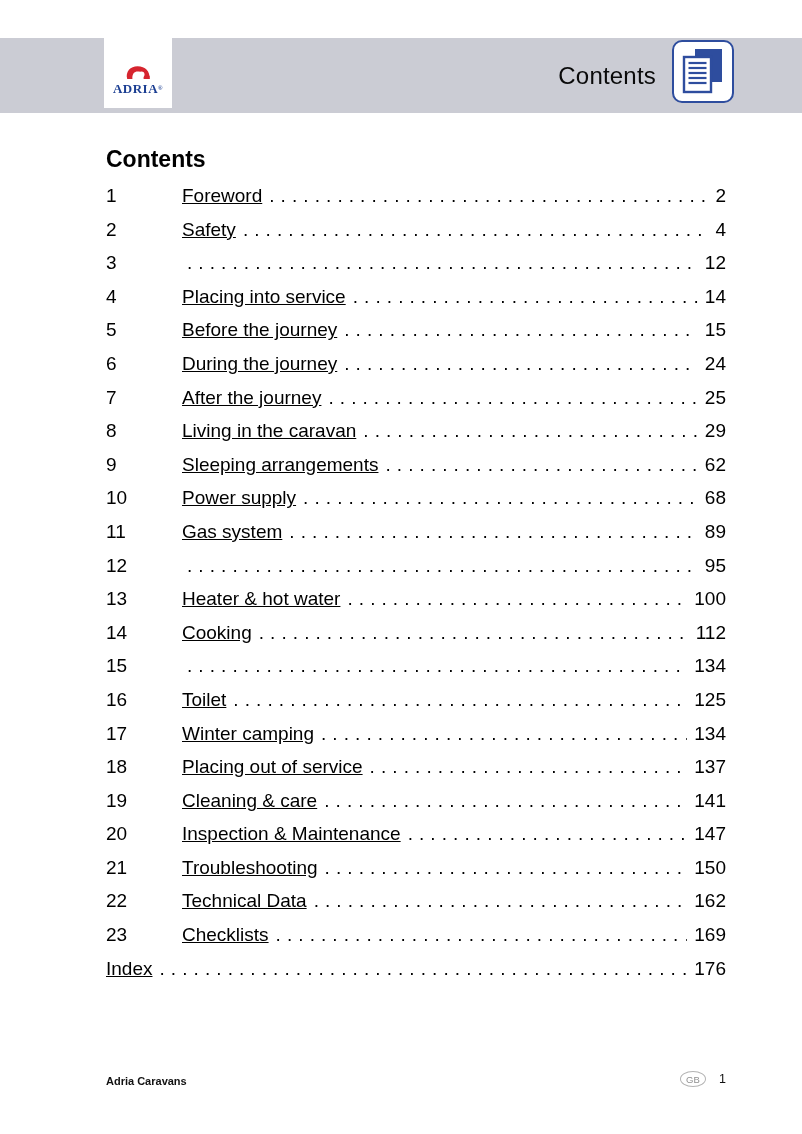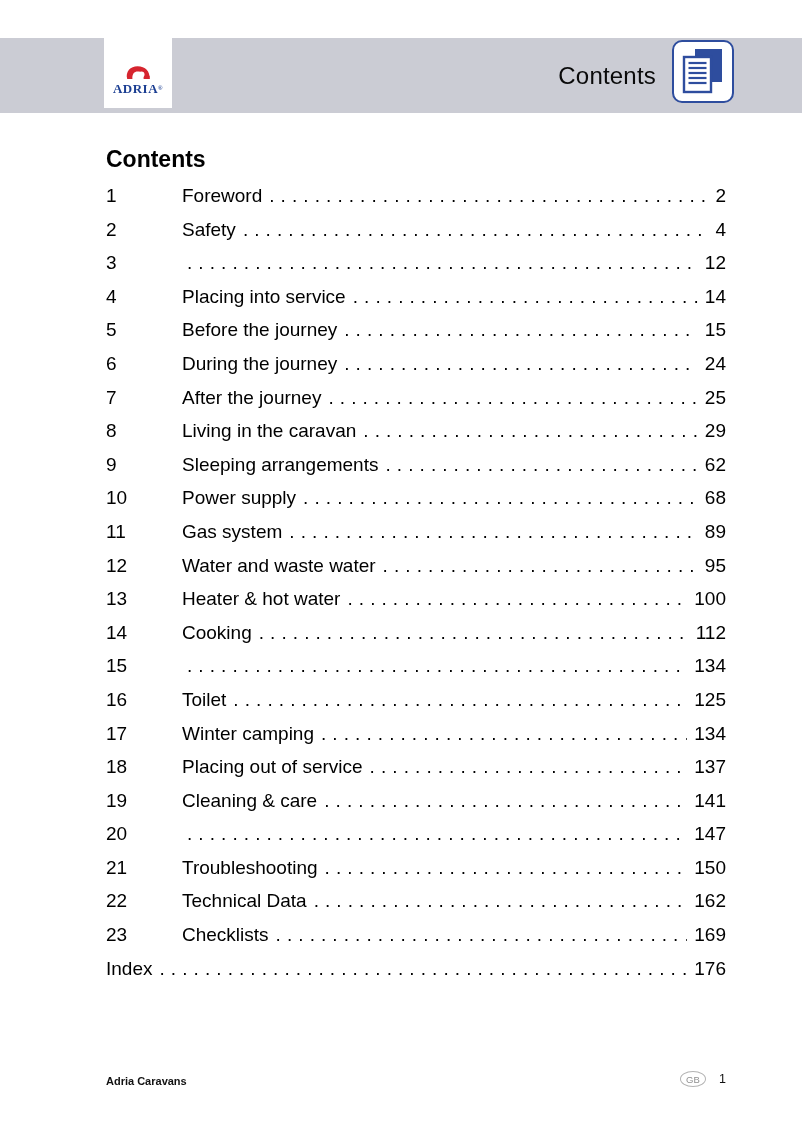--- a/index.html
+++ b/index.html
@@ -60,21 +60,21 @@
     font-size: 23px; font-weight: 700; line-height: 27px;
     margin-bottom: 13px;
   }
   .toc-row {
     display: flex; align-items: baseline;
     height: 33.6px;
     font-size: 19px; line-height: 20px;
     white-space: nowrap;
   }
   .toc-row .num { width: 76px; flex: 0 0 76px; }
-  .toc-row .title { flex: 0 0 auto; padding-right: 2px; }
+  .toc-row .title { flex: 0 0 auto; padding-right: 2px; text-decoration: underline; }
   .toc-row .dots {
     flex: 1 1 auto; overflow: hidden;
     padding-left: 5px; padding-right: 2px;
     letter-spacing: 0.4px;
   }
   .toc-row .page { flex: 0 0 auto; padding-left: 7px; text-align: right; }
 
   
   .footer-left {
     position: absolute; left: 106px; top: 1074px;
@@ -200,21 +200,20 @@
 
   <div class="toc-row">
     <span class="num">11</span>
     <span class="title">Gas system</span>
     <span class="dots">. . . . . . . . . . . . . . . . . . . . . . . . . . . . . . . . . . . . . . . . . . . . . . . . . . . . . . . . . . . . . . . . . . . . . . . . . . . . . . . . . . . . . . . . . . . . . . . . . . . . . . . . . . . . . . . . . . . . . . . . </span>
     <span class="page">89</span>
   </div>
 
   <div class="toc-row">
     <span class="num">12</span>
-    <span class="title">Water and waste water</span>
     <span class="dots">. . . . . . . . . . . . . . . . . . . . . . . . . . . . . . . . . . . . . . . . . . . . . . . . . . . . . . . . . . . . . . . . . . . . . . . . . . . . . . . . . . . . . . . . . . . . . . . . . . . . . . . . . . . . . . . . . . . . . . . . </span>
     <span class="page">95</span>
   </div>
 
   <div class="toc-row">
     <span class="num">13</span>
     <span class="title">Heater &amp; hot water</span>
     <span class="dots">. . . . . . . . . . . . . . . . . . . . . . . . . . . . . . . . . . . . . . . . . . . . . . . . . . . . . . . . . . . . . . . . . . . . . . . . . . . . . . . . . . . . . . . . . . . . . . . . . . . . . . . . . . . . . . . . . . . . . . . . </span>
     <span class="page">100</span>
   </div>
@@ -255,20 +254,21 @@
 
   <div class="toc-row">
     <span class="num">19</span>
     <span class="title">Cleaning &amp; care</span>
     <span class="dots">. . . . . . . . . . . . . . . . . . . . . . . . . . . . . . . . . . . . . . . . . . . . . . . . . . . . . . . . . . . . . . . . . . . . . . . . . . . . . . . . . . . . . . . . . . . . . . . . . . . . . . . . . . . . . . . . . . . . . . . . </span>
     <span class="page">141</span>
   </div>
 
   <div class="toc-row">
     <span class="num">20</span>
+    <span class="title">Inspection &amp; Maintenance</span>
     <span class="dots">. . . . . . . . . . . . . . . . . . . . . . . . . . . . . . . . . . . . . . . . . . . . . . . . . . . . . . . . . . . . . . . . . . . . . . . . . . . . . . . . . . . . . . . . . . . . . . . . . . . . . . . . . . . . . . . . . . . . . . . . </span>
     <span class="page">147</span>
   </div>
 
   <div class="toc-row">
     <span class="num">21</span>
     <span class="title">Troubleshooting</span>
     <span class="dots">. . . . . . . . . . . . . . . . . . . . . . . . . . . . . . . . . . . . . . . . . . . . . . . . . . . . . . . . . . . . . . . . . . . . . . . . . . . . . . . . . . . . . . . . . . . . . . . . . . . . . . . . . . . . . . . . . . . . . . . . </span>
     <span class="page">150</span>
   </div>

